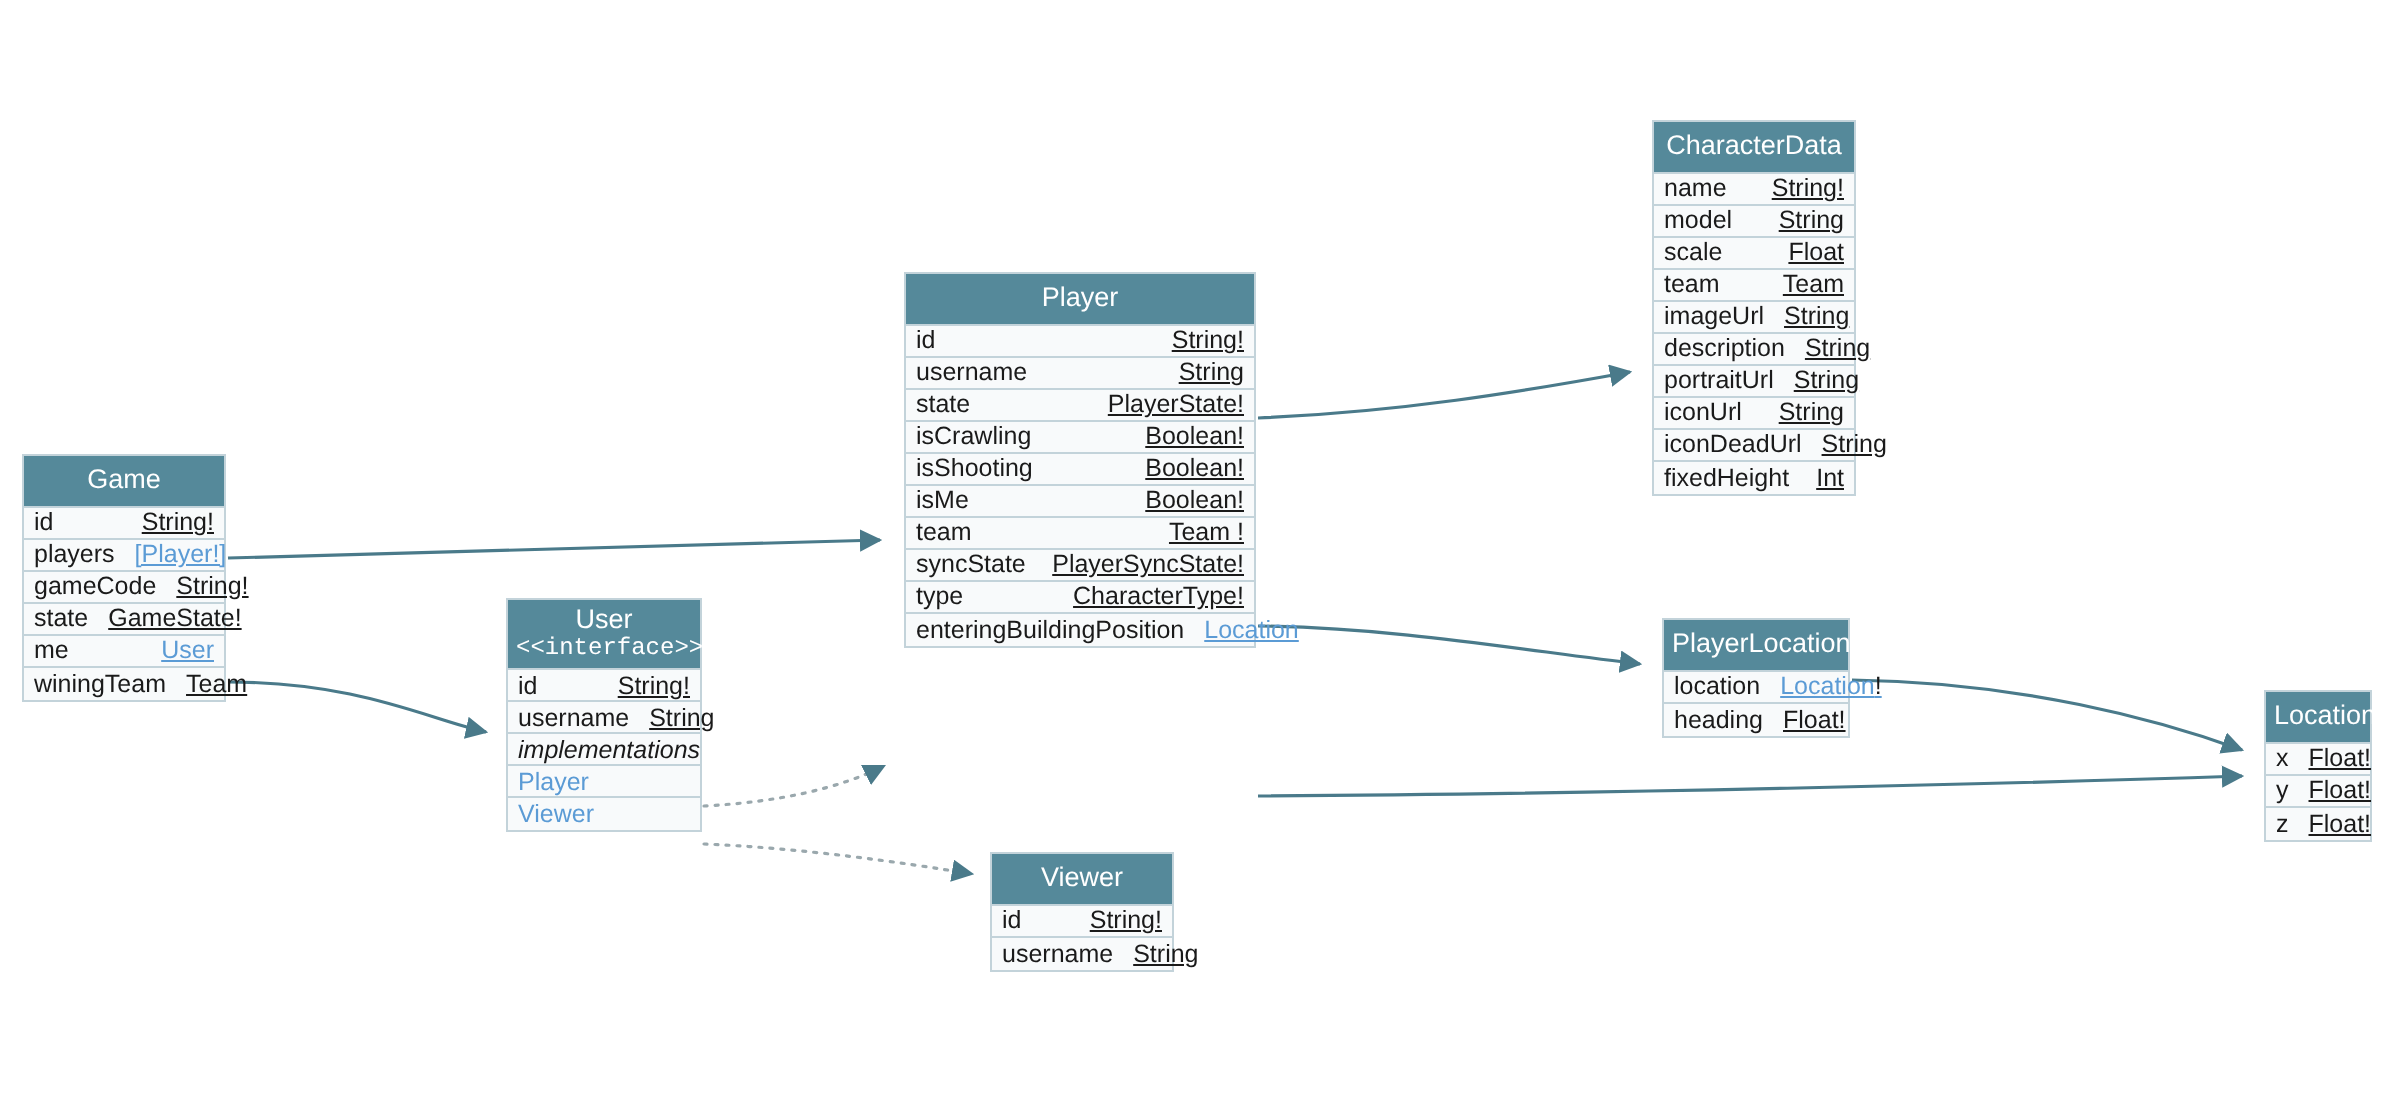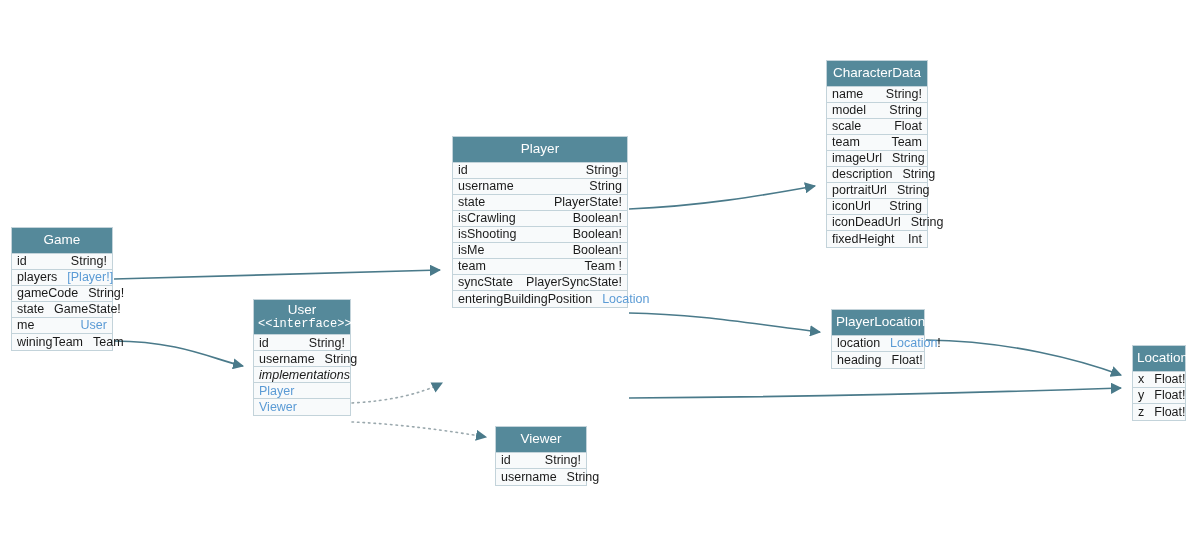--- a/index.html
+++ b/index.html
@@ -64,20 +64,21 @@
   }
   .row:last-child {
     border-bottom: none;
   }
   .row .fname {
     text-align: left;
   }
   .row .ftype {
     text-align: right;
     margin-left: 10px;
+    text-decoration: underline;
   }
   .row .ftype.ref {
     color: #5b9bd5;
   }
   .row .ftype .bang {
     color: #1a1a1a;
   }
   .row.section-label {
     justify-content: center;
     font-style: italic;
@@ -207,20 +208,24 @@
     </div>
     <div class="row">
       <span class="fname">team</span>
       <span class="ftype">Team !</span>
     </div>
     <div class="row">
       <span class="fname">syncState</span>
       <span class="ftype">PlayerSyncState!</span>
     </div>
     <div class="row">
+      <span class="fname">type</span>
+      <span class="ftype">CharacterType!</span>
+    </div>
+    <div class="row">
       <span class="fname">enteringBuildingPosition</span>
       <span class="ftype ref">Location</span>
     </div>
   </div>
 
   <div class="entity" style="left:495px; top:426px; width:92px;">
     <div class="entity-header">
       <span>Viewer</span>
     </div>
     <div class="row">

